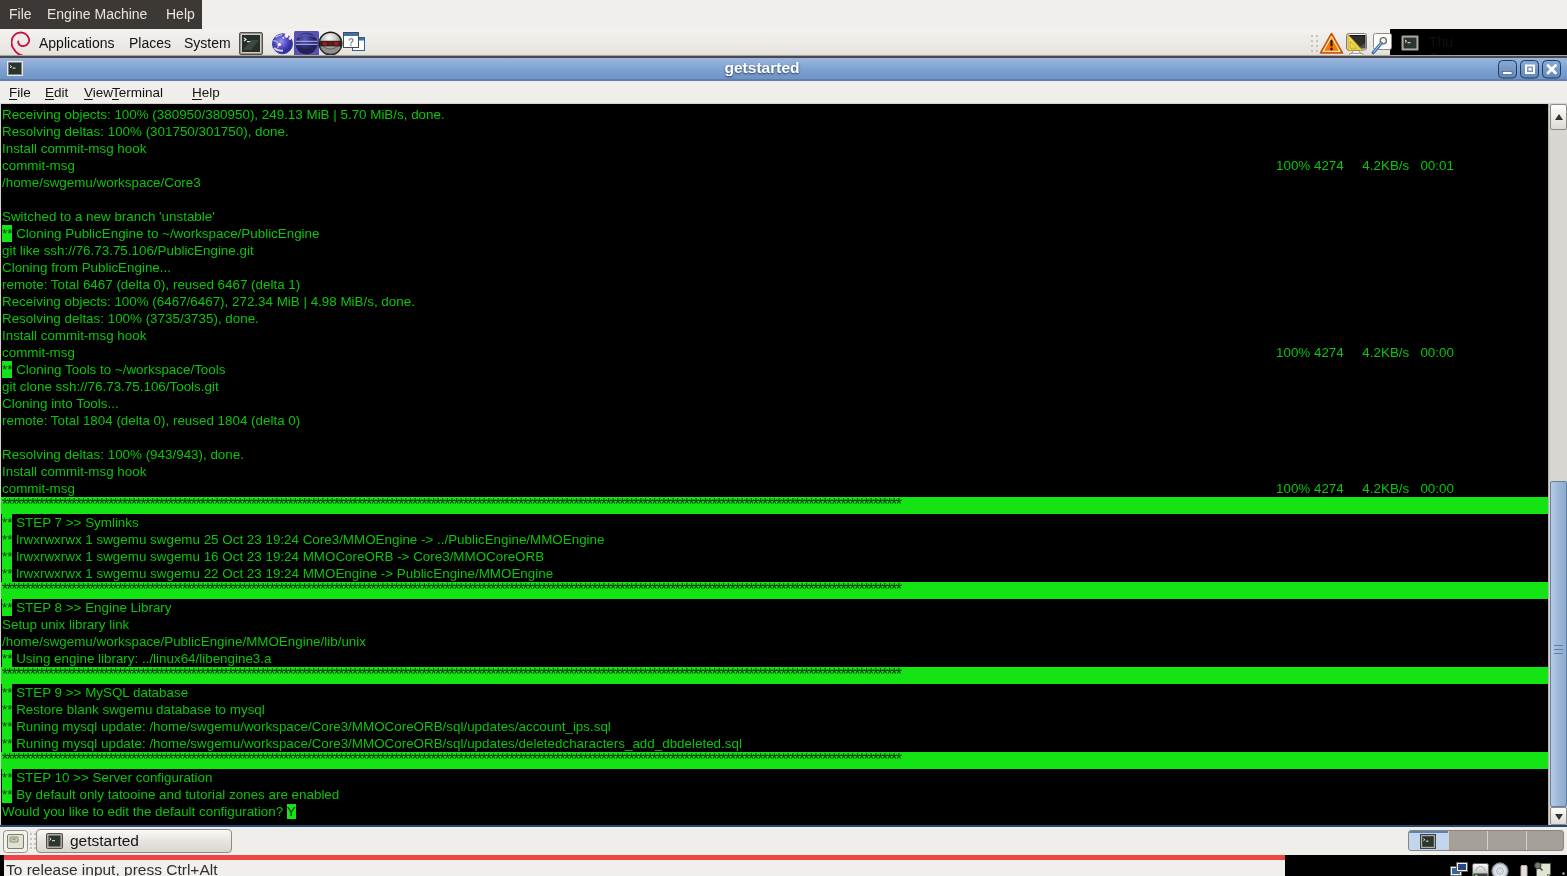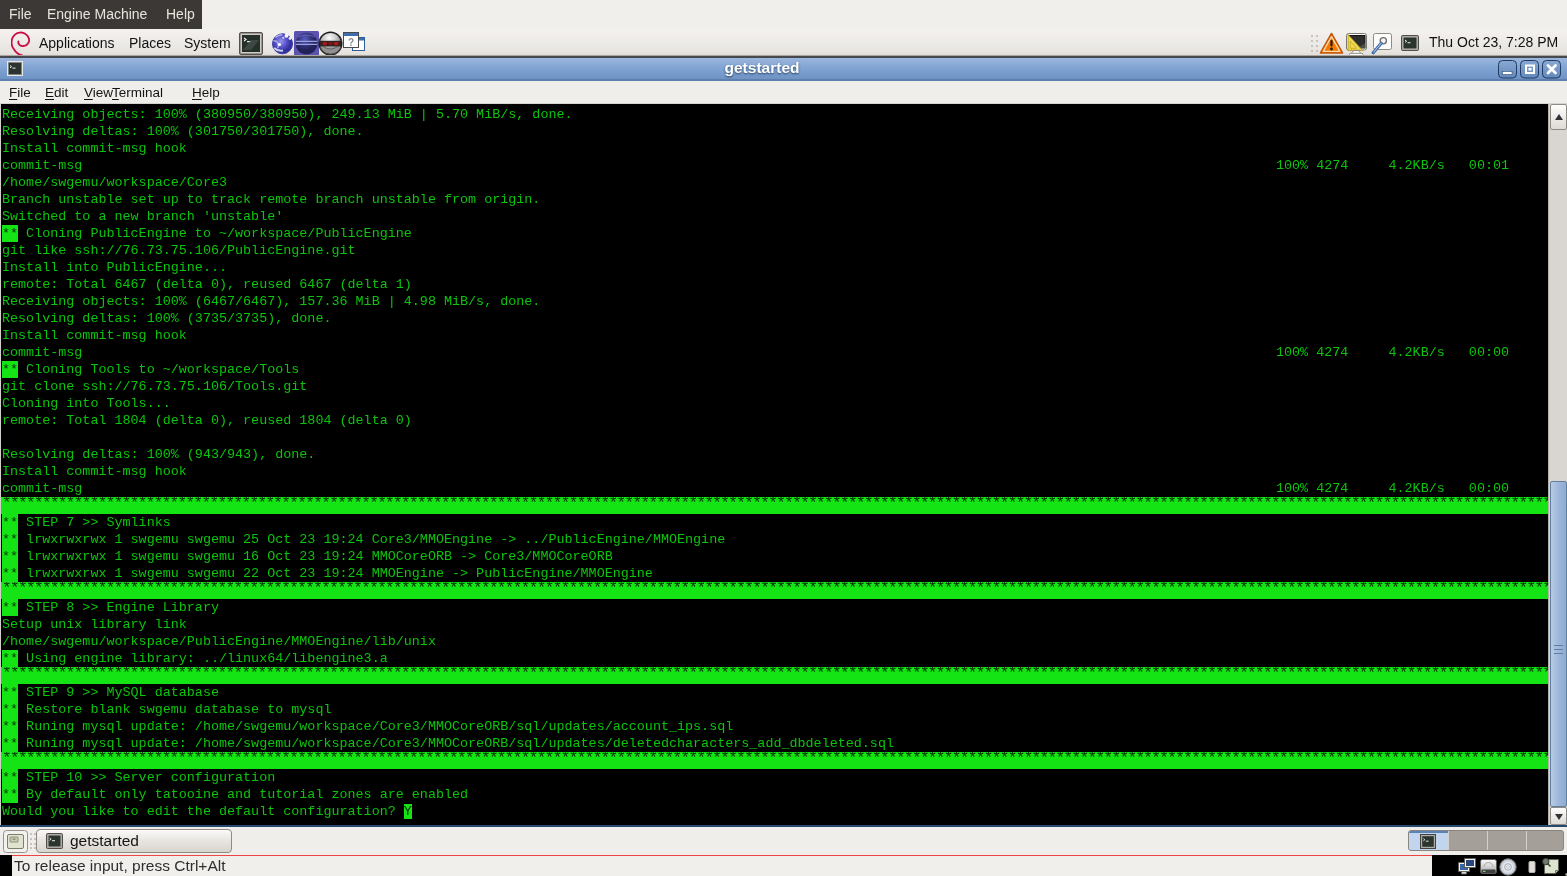--- a/index.html
+++ b/index.html
@@ -7,21 +7,21 @@
   body { position:relative; font-family:"Liberation Sans",sans-serif; }
   .abs { position:absolute; }
 
   
   #vmbar { left:0; top:0; width:1567px; height:29px; background:#f1efec; }
   #vmbar .dark { position:absolute; left:0; top:0; width:202px; height:29px; background:#3c3836;
     color:#e8e4dc; font-size:14px; }
   #vmbar .dark span { position:absolute; top:6px; }
 
   
-  #panel { left:0; top:29px; width:1567px; height:28px;
+  #panel { left:0; top:29px; width:1390px; height:28px;
     background:linear-gradient(#f4f2ef,#e8e5e1 80%,#dedbd6); }
   #panel .mtxt { position:absolute; top:6px; font-size:14px; color:#111; }
 
   
   #tbtop { left:0; top:56px; width:1567px; height:2px; background:#47494c; }
   #pline { left:0; top:55px; width:1567px; height:1px; background:#a8a49e; }
   #titlebar { left:0; top:58px; width:1567px; height:21px;
     background:linear-gradient(#9cb6dd,#7fa3d2 50%,#6e93c4); }
   #tbbot { left:0; top:79px; width:1567px; height:2px; background:#5d80ae; }
   #title { left:0; top:59px; width:1524px; text-align:center; color:#fff;
@@ -29,40 +29,40 @@
 
   
   #menubar { left:0; top:81px; width:1567px; height:23px; background:#f0eeea;
     border-bottom:1px solid #d6d3cd; }
   #menubar span { position:absolute; top:4px; font-size:13.5px; color:#141414; }
   #menubar u { text-decoration:underline; text-underline-offset:2px; }
 
   
   #term { left:0; top:104px; width:1548px; height:721px; background:#000; overflow:hidden; }
   #termborder { left:0; top:825px; width:1567px; height:2px; background:#27486e; }
-  .r { position:absolute; left:2px; white-space:pre; font-family:Liberation Mono, monospace;
+  .r { position:absolute; left:2px; white-space:pre; font-family:Liberation Sans, sans-serif;
        font-size:13.4px; line-height:17px; height:17px; color:#0cc40c; }
   .inv { background:#14e414; color:#052c05; display:inline-block; height:17px; }
   .sep { background:#14e414; color:#063006; left:0; width:1548px; padding-left:2px; overflow:hidden;
          font-size:16px; letter-spacing:-1.62px; line-height:15px; }
   .cur { background:#14e414; color:#052c05; }
 
   
   #sbar { left:1548px; top:104px; width:19px; height:721px; background:#d9d6d1; border-left:1px solid #b4b0aa; }
   .sbtn { position:absolute; left:1px; width:17px; height:26px; background:linear-gradient(#fdfdfc,#dedbd6);
     border:1px solid #8e8a84; border-radius:2px; }
   #sthumb { position:absolute; left:1px; top:377px; width:17px; height:326px;
     background:linear-gradient(90deg,#b7cbe5,#9cb6d8 55%,#8fabd2); border:1px solid #61809f; border-radius:2px; }
   #sthumb .grip { position:absolute; left:3px; width:9px; height:1px; background:#5f7ea6; }
   .arrow { position:absolute; left:4px; width:0; height:0; border-left:4px solid transparent; border-right:4px solid transparent; }
 
   
   #taskbar { left:0; top:827px; width:1567px; height:28px; background:#f0eeeb; }
   
-  #statusbar { left:12px; top:855px; width:1420px; height:21px; background:#f1efec; border-top:1px solid #ef4444; }
+  #statusbar { left:4px; top:855px; width:1281px; height:21px; background:#f1efec; border-top:5px solid #ef4444; }
   #statusbar .msg { position:absolute; left:2px; top:1px; font-size:15.5px; color:#2e2e2e; }
 </style>
 </head>
 <body>
 
 <div id="vmbar" class="abs">
   <div class="dark">
     <span style="left:9px">File</span>
     <span style="left:47px">Engine Machine</span>
     <span style="left:166px">Help</span>
@@ -226,27 +226,26 @@
   <span style="left:112px"><u>T</u>erminal</span>
   <span style="left:192px"><u>H</u>elp</span>
 </div>
 
 <div id="term" class="abs">
 <div class="r" style="top:2px">Receiving objects: 100% (380950/380950), 249.13 MiB | 5.70 MiB/s, done.</div>
 <div class="r" style="top:19px">Resolving deltas: 100% (301750/301750), done.</div>
 <div class="r" style="top:36px">Install commit-msg hook</div>
 <div class="r" style="top:53px">commit-msg<span style="position:absolute;left:1274px">100% 4274     4.2KB/s   00:01</span></div>
 <div class="r" style="top:70px">/home/swgemu/workspace/Core3</div>
-<div class="r" style="top:87px">Branch unstable set up to track remote branch unstable from origin.</div>
 <div class="r" style="top:104px">Switched to a new branch 'unstable'</div>
 <div class="r" style="top:121px"><span class="inv">**</span> Cloning PublicEngine to ~/workspace/PublicEngine</div>
 <div class="r" style="top:138px">git like ssh://76.73.75.106/PublicEngine.git</div>
-<div class="r" style="top:155px">Install into PublicEngine...</div>
+<div class="r" style="top:155px">Cloning from PublicEngine...</div>
 <div class="r" style="top:172px">remote: Total 6467 (delta 0), reused 6467 (delta 1)</div>
-<div class="r" style="top:189px">Receiving objects: 100% (6467/6467), 157.36 MiB | 4.98 MiB/s, done.</div>
+<div class="r" style="top:189px">Receiving objects: 100% (6467/6467), 272.34 MiB | 4.98 MiB/s, done.</div>
 <div class="r" style="top:206px">Resolving deltas: 100% (3735/3735), done.</div>
 <div class="r" style="top:223px">Install commit-msg hook</div>
 <div class="r" style="top:240px">commit-msg<span style="position:absolute;left:1274px">100% 4274     4.2KB/s   00:00</span></div>
 <div class="r" style="top:257px"><span class="inv">**</span> Cloning Tools to ~/workspace/Tools</div>
 <div class="r" style="top:274px">git clone ssh://76.73.75.106/Tools.git</div>
 <div class="r" style="top:291px">Cloning into Tools...</div>
 <div class="r" style="top:308px">remote: Total 1804 (delta 0), reused 1804 (delta 0)</div>
 <div class="r" style="top:342px">Resolving deltas: 100% (943/943), done.</div>
 <div class="r" style="top:359px">Install commit-msg hook</div>
 <div class="r" style="top:376px">commit-msg<span style="position:absolute;left:1274px">100% 4274     4.2KB/s   00:00</span></div>

